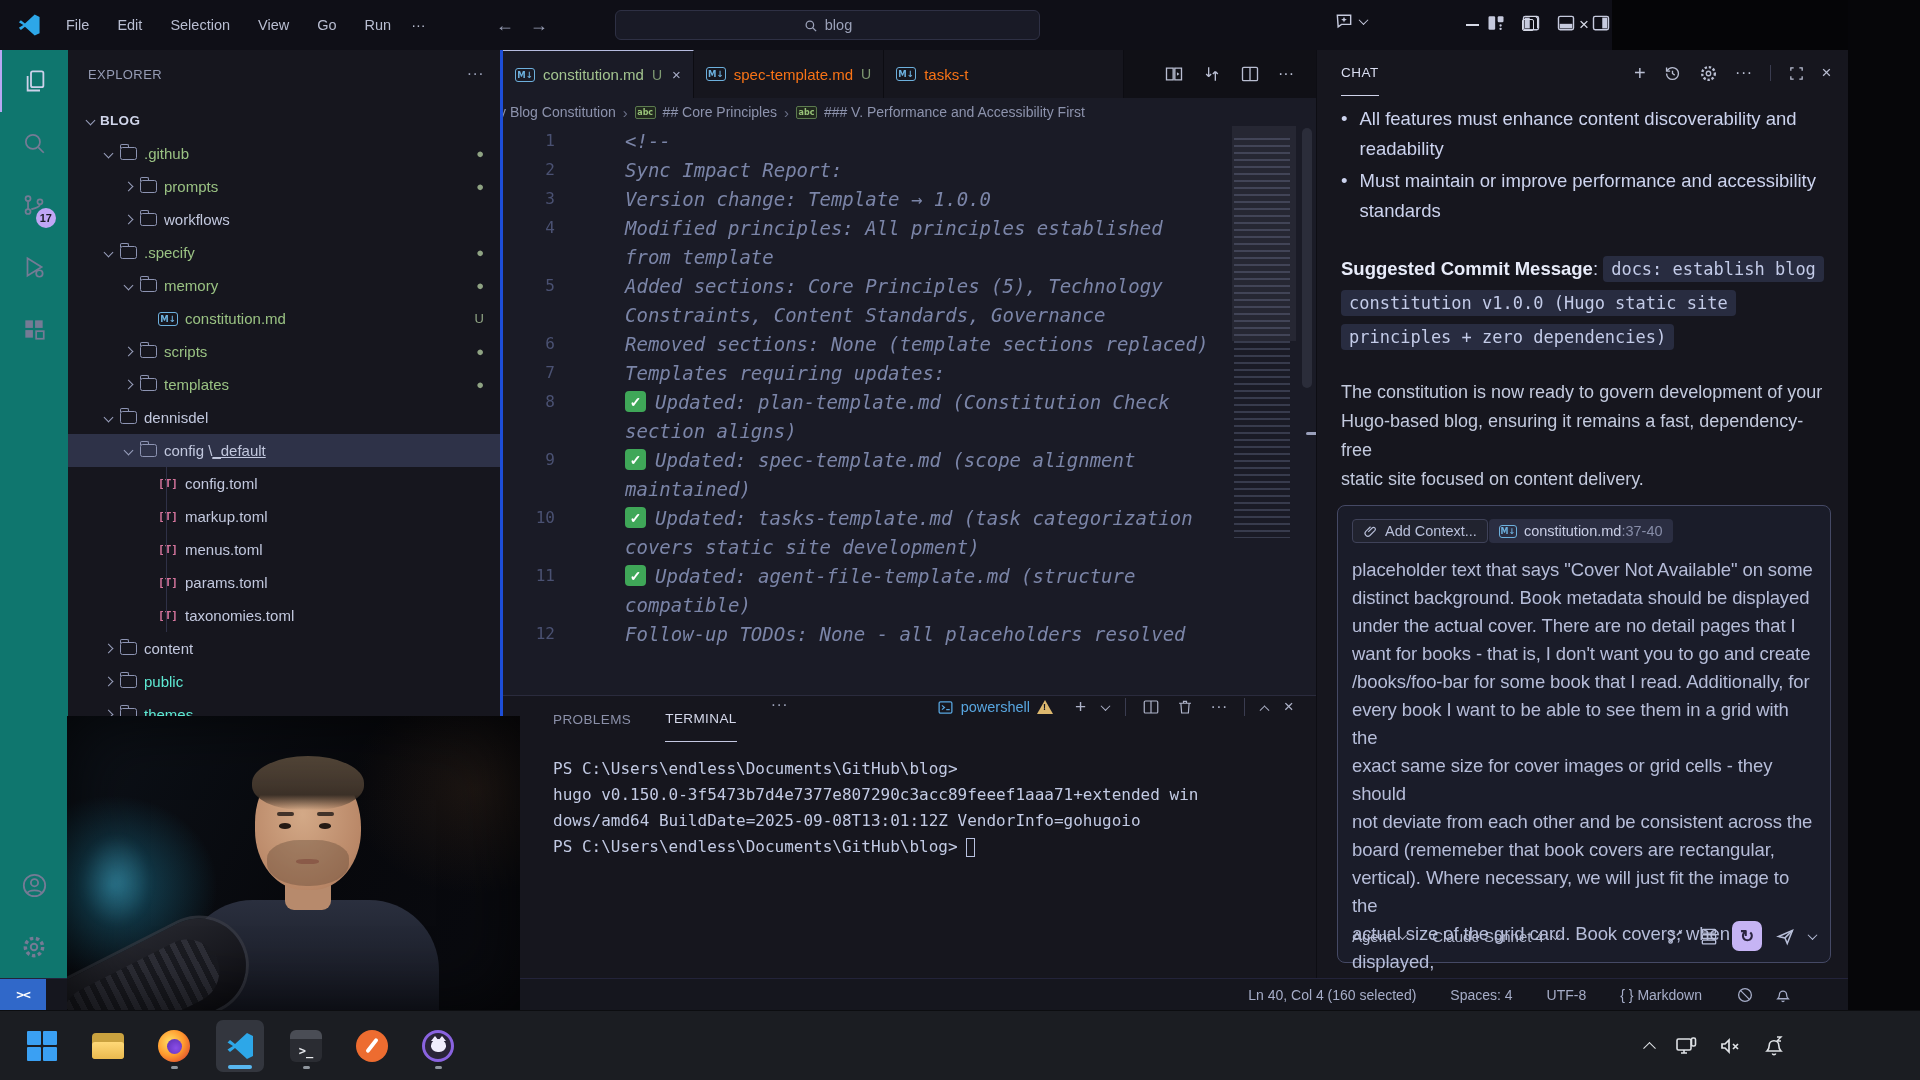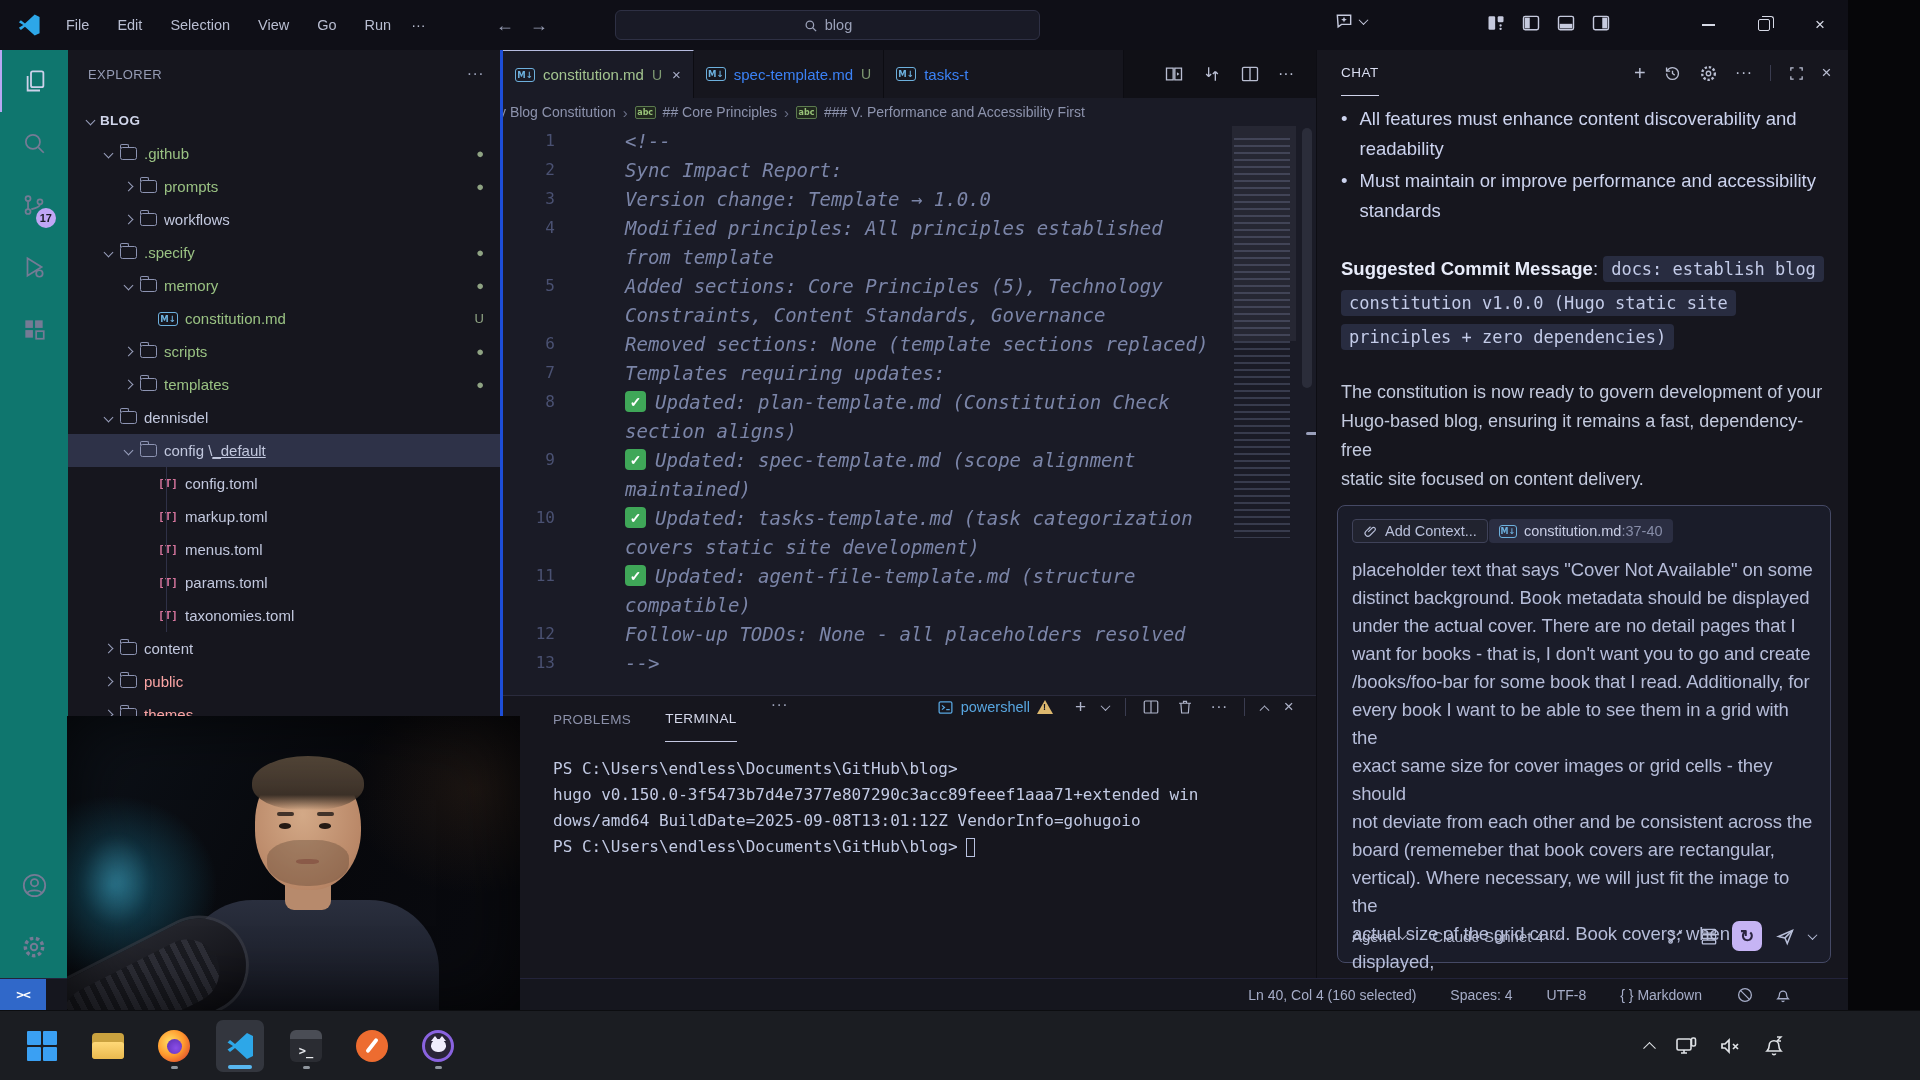--- a/index.html
+++ b/index.html
@@ -7,21 +7,21 @@
     font-family:"Liberation Sans",sans-serif;-webkit-font-smoothing:antialiased}
   #screen{position:relative;width:1920px;height:1080px;background:#050507}
 
   
   .cv{display:inline-block;width:7px;height:7px;border-right:1.6px solid currentColor;border-bottom:1.6px solid currentColor}
   .cv.d{transform:rotate(45deg) translate(-1px,-1px)}
   .cv.u{transform:rotate(-135deg) translate(-2px,-2px)}
   svg{display:block}
 
   
-  #titlebar{position:absolute;left:0;top:0;width:1848px;height:50px;background:#0f0f17;display:flex;align-items:center;color:#b9bed2}
+  #titlebar{position:absolute;left:0;top:0;width:1612px;height:50px;background:#0f0f17;display:flex;align-items:center;color:#b9bed2}
   #vslogo{width:26px;height:26px;margin:0 14px 0 16px}
   #menus{display:flex;gap:8px;font-size:14.5px}
   #menus .menu{padding:5px 10px;border-radius:5px}
   .menu-more{padding:5px 10px;color:#b9bed2;font-size:14.5px}
   #navarrows{display:flex;gap:16px;margin-left:60px;font-size:18px;color:#9aa0b8}
   #searchbox{position:absolute;left:615px;top:10px;width:425px;height:30px;background:#191a26;border:1px solid #2e3044;border-radius:6px;
     display:flex;align-items:center;justify-content:center;gap:7px;color:#9ba1b8;font-size:14.5px}
   #copilot-btn{position:absolute;left:1334px;top:11px;display:flex;align-items:center;gap:6px;color:#c6cade}
   #layout-btns{position:absolute;left:1486px;top:13px;display:flex;gap:15px;color:#c6cade}
   #win-controls{position:absolute;right:0;top:0;height:50px;display:flex}
@@ -54,35 +54,35 @@
   .trow.ind3{padding-left:70px}
   .trow .ticon{width:20px;height:15px;margin-right:7px;display:flex;align-items:center;justify-content:center;flex:none}
   .trow.root .lbl{font-weight:bold;font-size:13.5px;color:#d0d5ea;letter-spacing:.3px}
   .icon-folder .ticon{width:17px;height:13px;border:1.4px solid #8d94b3;border-radius:2.5px;position:relative;margin-left:2px}
   .icon-folder .ticon::before{content:"";position:absolute;top:-4.4px;left:-1.4px;width:7px;height:3px;border:1.4px solid #8d94b3;border-bottom:none;border-radius:2px 2px 0 0}
   .icon-md .ticon{border:1.2px solid #6db0dd;border-radius:3px;color:#6db0dd;height:14px}
   .icon-md .ticon::after{content:"M↓";font:bold 8.5px "DejaVu Sans",sans-serif}
   .icon-toml .ticon{color:#d4749c}
   .icon-toml .ticon::after{content:"[T]";font:600 11px "DejaVu Sans Mono",monospace}
   .trow.green .lbl{color:#9ac283}
-  .trow.dim .lbl{color:#fca5a5}
+  .trow.dim .lbl{color:#5eead4}
   .trow.selected{background:#2e3248}
   .lblu{text-decoration:underline}
   .trow .badge{margin-left:auto;padding-right:16px;font-size:13px;color:#8a967f}
   .trow.green .badge{color:#8fa383}
   .guideline{display:none}
   .trow.guide .guideline{display:block;position:absolute;left:98px;top:0;bottom:0;width:1px;background:#2f3147}
 
   
   #editorcol{position:absolute;left:503px;top:50px;width:813px;height:928px;background:#1a1b26}
   #tabbar{position:absolute;left:0;top:0;width:813px;height:48px;background:#101016;display:flex}
   .tab{display:flex;align-items:center;gap:8px;padding:0 12px;height:48px;border-right:1px solid #0c0c12;font-size:15px;background:#16161e}
   .tab .mdi{width:20px;height:14px;border:1.2px solid #6db0dd;border-radius:3px;color:#6db0dd;
     font:bold 8.5px "DejaVu Sans",sans-serif;display:flex;align-items:center;justify-content:center}
-  .tab .tlbl{color:#3b82f6}
+  .tab .tlbl{color:#f97316}
   .tab .tu{color:#7f9a72;font-size:14px}
   .tab .tx{color:#a9aec8;font-size:15px;margin-left:2px}
   .tab.active{background:#1a1b26;border-top:1.5px solid #b6bce0}
   .tab.active .tlbl{color:#a3c48f}
   #tab3{width:240px;overflow:hidden}
   #tab-actions{margin-left:auto;display:flex;align-items:center;gap:18px;padding-right:22px;color:#b9bed2}
   #breadcrumb{position:absolute;left:0;top:48px;width:813px;height:28px;display:flex;align-items:center;gap:7px;
     font-size:14px;color:#8d93ad;padding-left:0;overflow:hidden}
   #breadcrumb .seg1{margin-left:-4px}
   .bsep{color:#6a7088;font-size:15px}
@@ -681,25 +681,20 @@
 
           <span class="ctext">compatible)</span>
         </div>
 
         <div class="crow">
           <span class="lnum">12</span>
 
           <span class="ctext">Follow-up TODOs: None - all placeholders resolved</span>
         </div>
 
-        <div class="crow">
-          <span class="lnum">13</span>
-
-          <span class="ctext">--&gt;</span>
-        </div>
       </div>
 
     <div id="minimap">
       <div class="mmslider"></div>
       <div class="mmtxt"></div>
     </div>
     <div id="vscroll">
         <div class="thumb"></div>
       </div>
     <div id="sash"></div>

